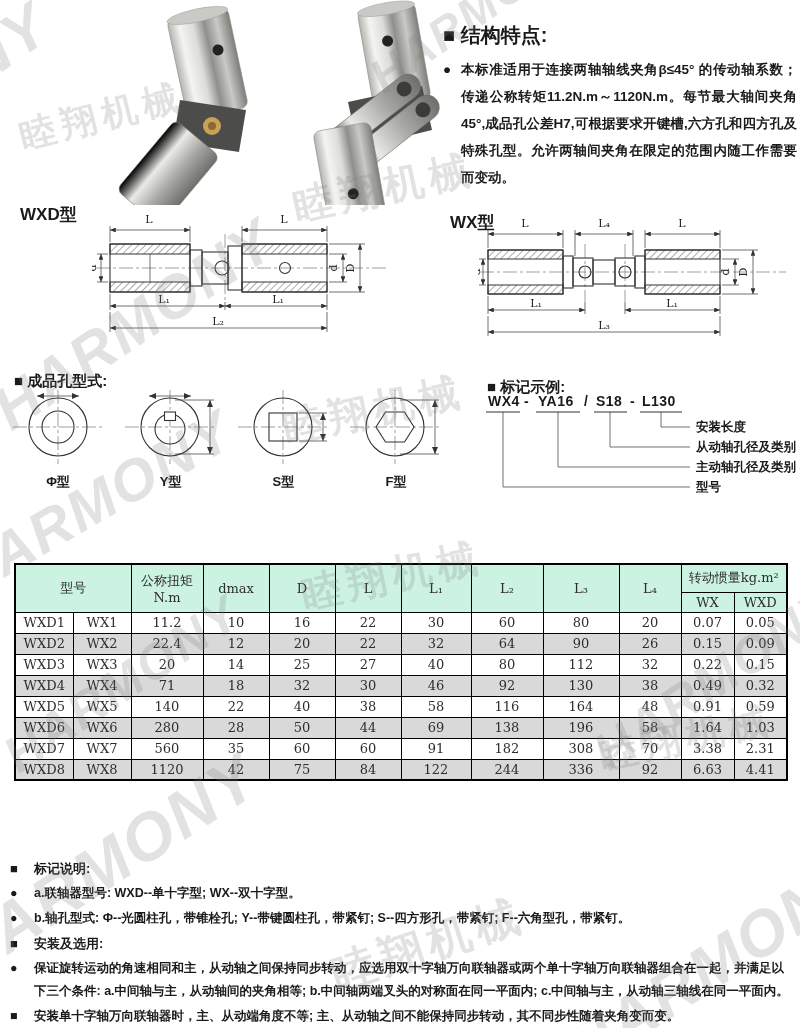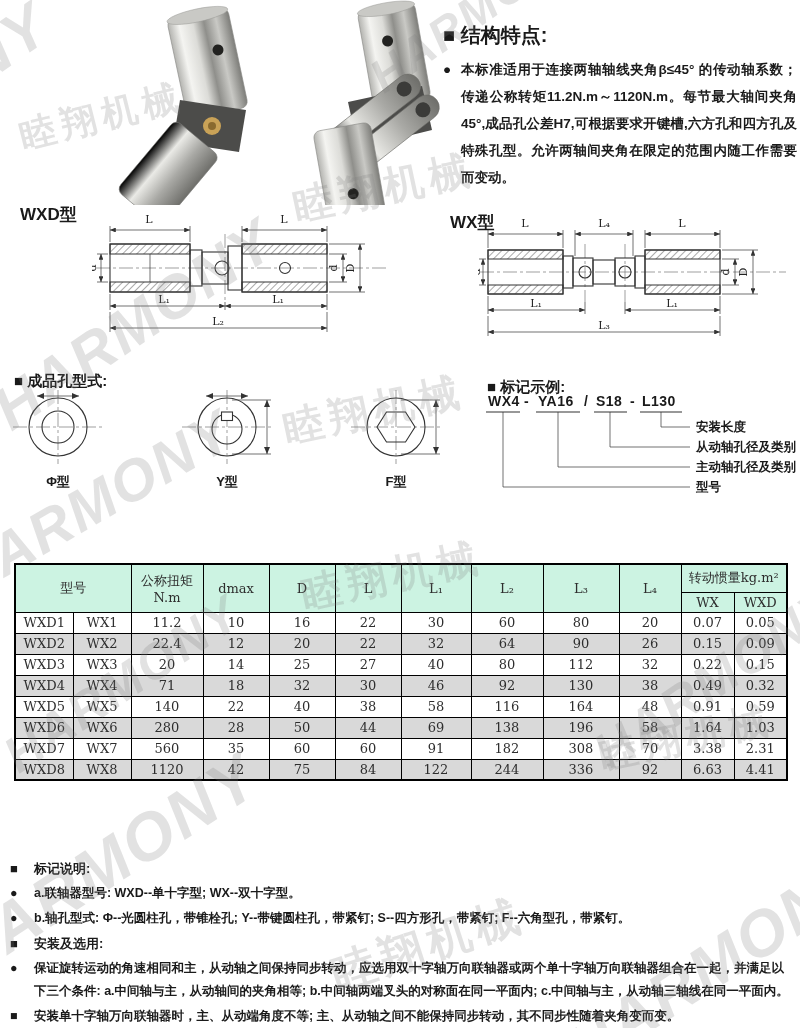--- a/index.html
+++ b/index.html
@@ -270,20 +270,32 @@
         <line class="thin" x1="87" y1="14" x2="87" y2="68"></line>
         <polygon points="87,14 84,21 90,21" fill="#333"></polygon>
           <polygon points="87,68 84,61 90,61" fill="#333"></polygon>
       </svg>
       <div class="hole-label">Y型</div>
     </div>
     <div class="hole">
       <svg width="95" height="82" viewBox="0 0 95 82">
         <path class="cl" d="M2,41 H92 M47,4 V78"></path>
         <circle class="ln" cx="47" cy="41" r="29"></circle>
+        <rect class="ln" x="33" y="27" width="28" height="28"></rect>
+        <path class="thin" d="M63,27 H91 M63,55 H91"></path>
+        <line class="thin" x1="87" y1="27" x2="87" y2="55"></line>
+        <polygon points="87,27 84,34 90,34" fill="#333"></polygon>
+          <polygon points="87,55 84,48 90,48" fill="#333"></polygon>
+      </svg>
+      <div class="hole-label">S型</div>
+    </div>
+    <div class="hole">
+      <svg width="95" height="82" viewBox="0 0 95 82">
+        <path class="cl" d="M2,41 H92 M47,4 V78"></path>
+        <circle class="ln" cx="47" cy="41" r="29"></circle>
         <polygon class="ln" points="28,41 37.5,26 56.5,26 66,41 56.5,56 37.5,56"></polygon>
         <path class="thin" d="M52,14 H91 M52,68 H91"></path>
         <line class="thin" x1="87" y1="14" x2="87" y2="68"></line>
         <polygon points="87,14 84,21 90,21" fill="#333"></polygon>
           <polygon points="87,68 84,61 90,61" fill="#333"></polygon>
       </svg>
       <div class="hole-label">F型</div>
     </div>
   </div>
 

